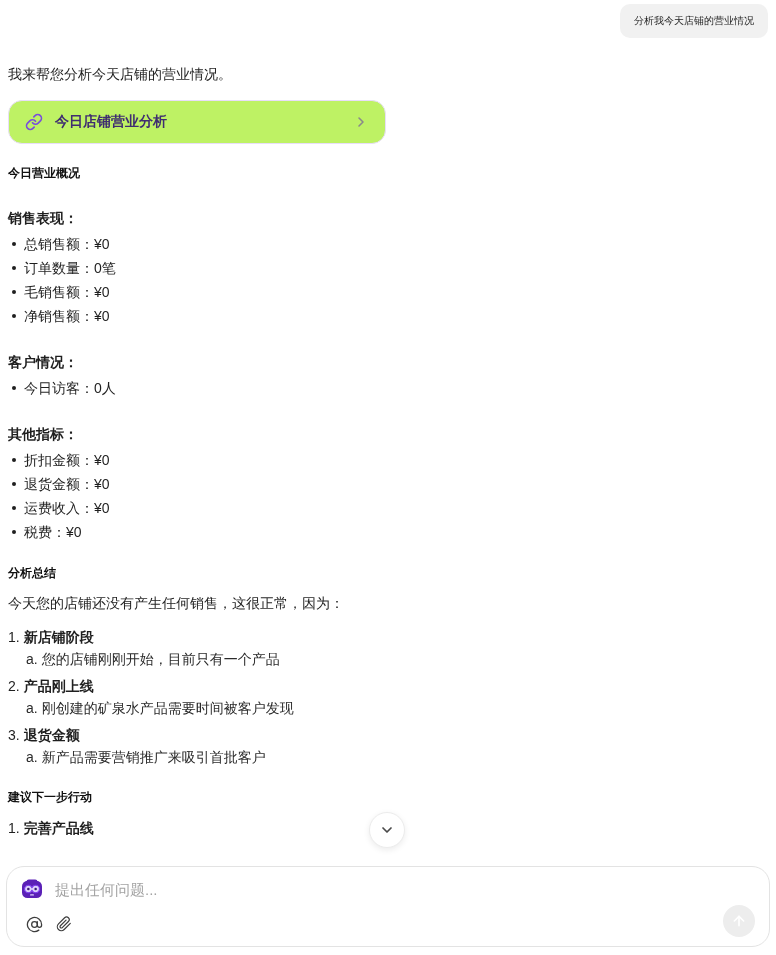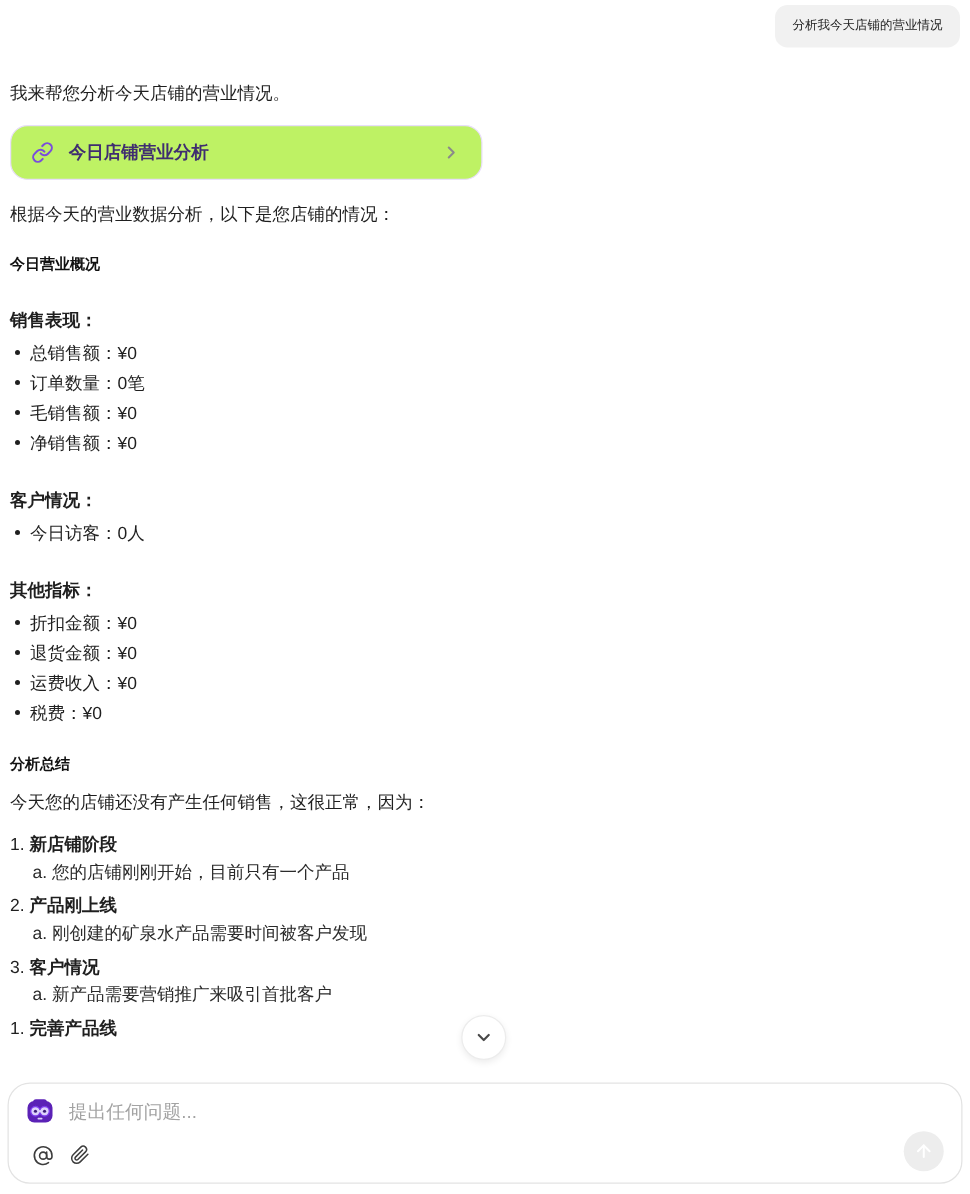--- a/index.html
+++ b/index.html
@@ -122,21 +122,20 @@
       <path d="M14 11a5 5 0 0 0-7.54-.54l-3 3a5 5 0 0 0 7.07 7.07l1.71-1.71"></path>
     </svg>
     <span class="title">今日店铺营业分析</span>
     <span class="chev">
       <svg width="16" height="16" viewBox="0 0 24 24" fill="none" stroke="#8a8a8a" stroke-width="2.4" stroke-linecap="round" stroke-linejoin="round">
         <polyline points="9 6 15 12 9 18"></polyline>
       </svg>
     </span>
   </div>
 
-  <p class="lead">根据今天的营业数据分析，以下是您店铺的情况：</p>
 
   <h3 class="sec">今日营业概况</h3>
 
   <div class="sublabel">销售表现：</div>
   <ul class="metrics">
     <li>总销售额：¥0</li>
     <li>订单数量：0笔</li>
     <li>毛销售额：¥0</li>
     <li>净销售额：¥0</li>
   </ul>
@@ -165,26 +164,27 @@
   </div>
 
   <div class="oli">
     <span class="num">2.</span><span class="ot">产品刚上线</span>
   </div>
   <div class="osub">
     <span class="mk">a.</span><span>刚创建的矿泉水产品需要时间被客户发现</span>
   </div>
 
   <div class="oli">
-    <span class="num">3.</span><span class="ot">客户情况</span>
+    <span class="num">3.</span><span class="ot">退货金额</span>
   </div>
   <div class="osub">
     <span class="mk">a.</span><span>新产品需要营销推广来吸引首批客户</span>
   </div>
 
+  <h3 class="sec">建议下一步行动</h3>
 
   <div class="oli">
     <span class="num">1.</span><span class="ot">完善产品线</span>
   </div>
 
 </div>
 
 <div class="fade"></div>
 
 <button class="scroll-btn">

